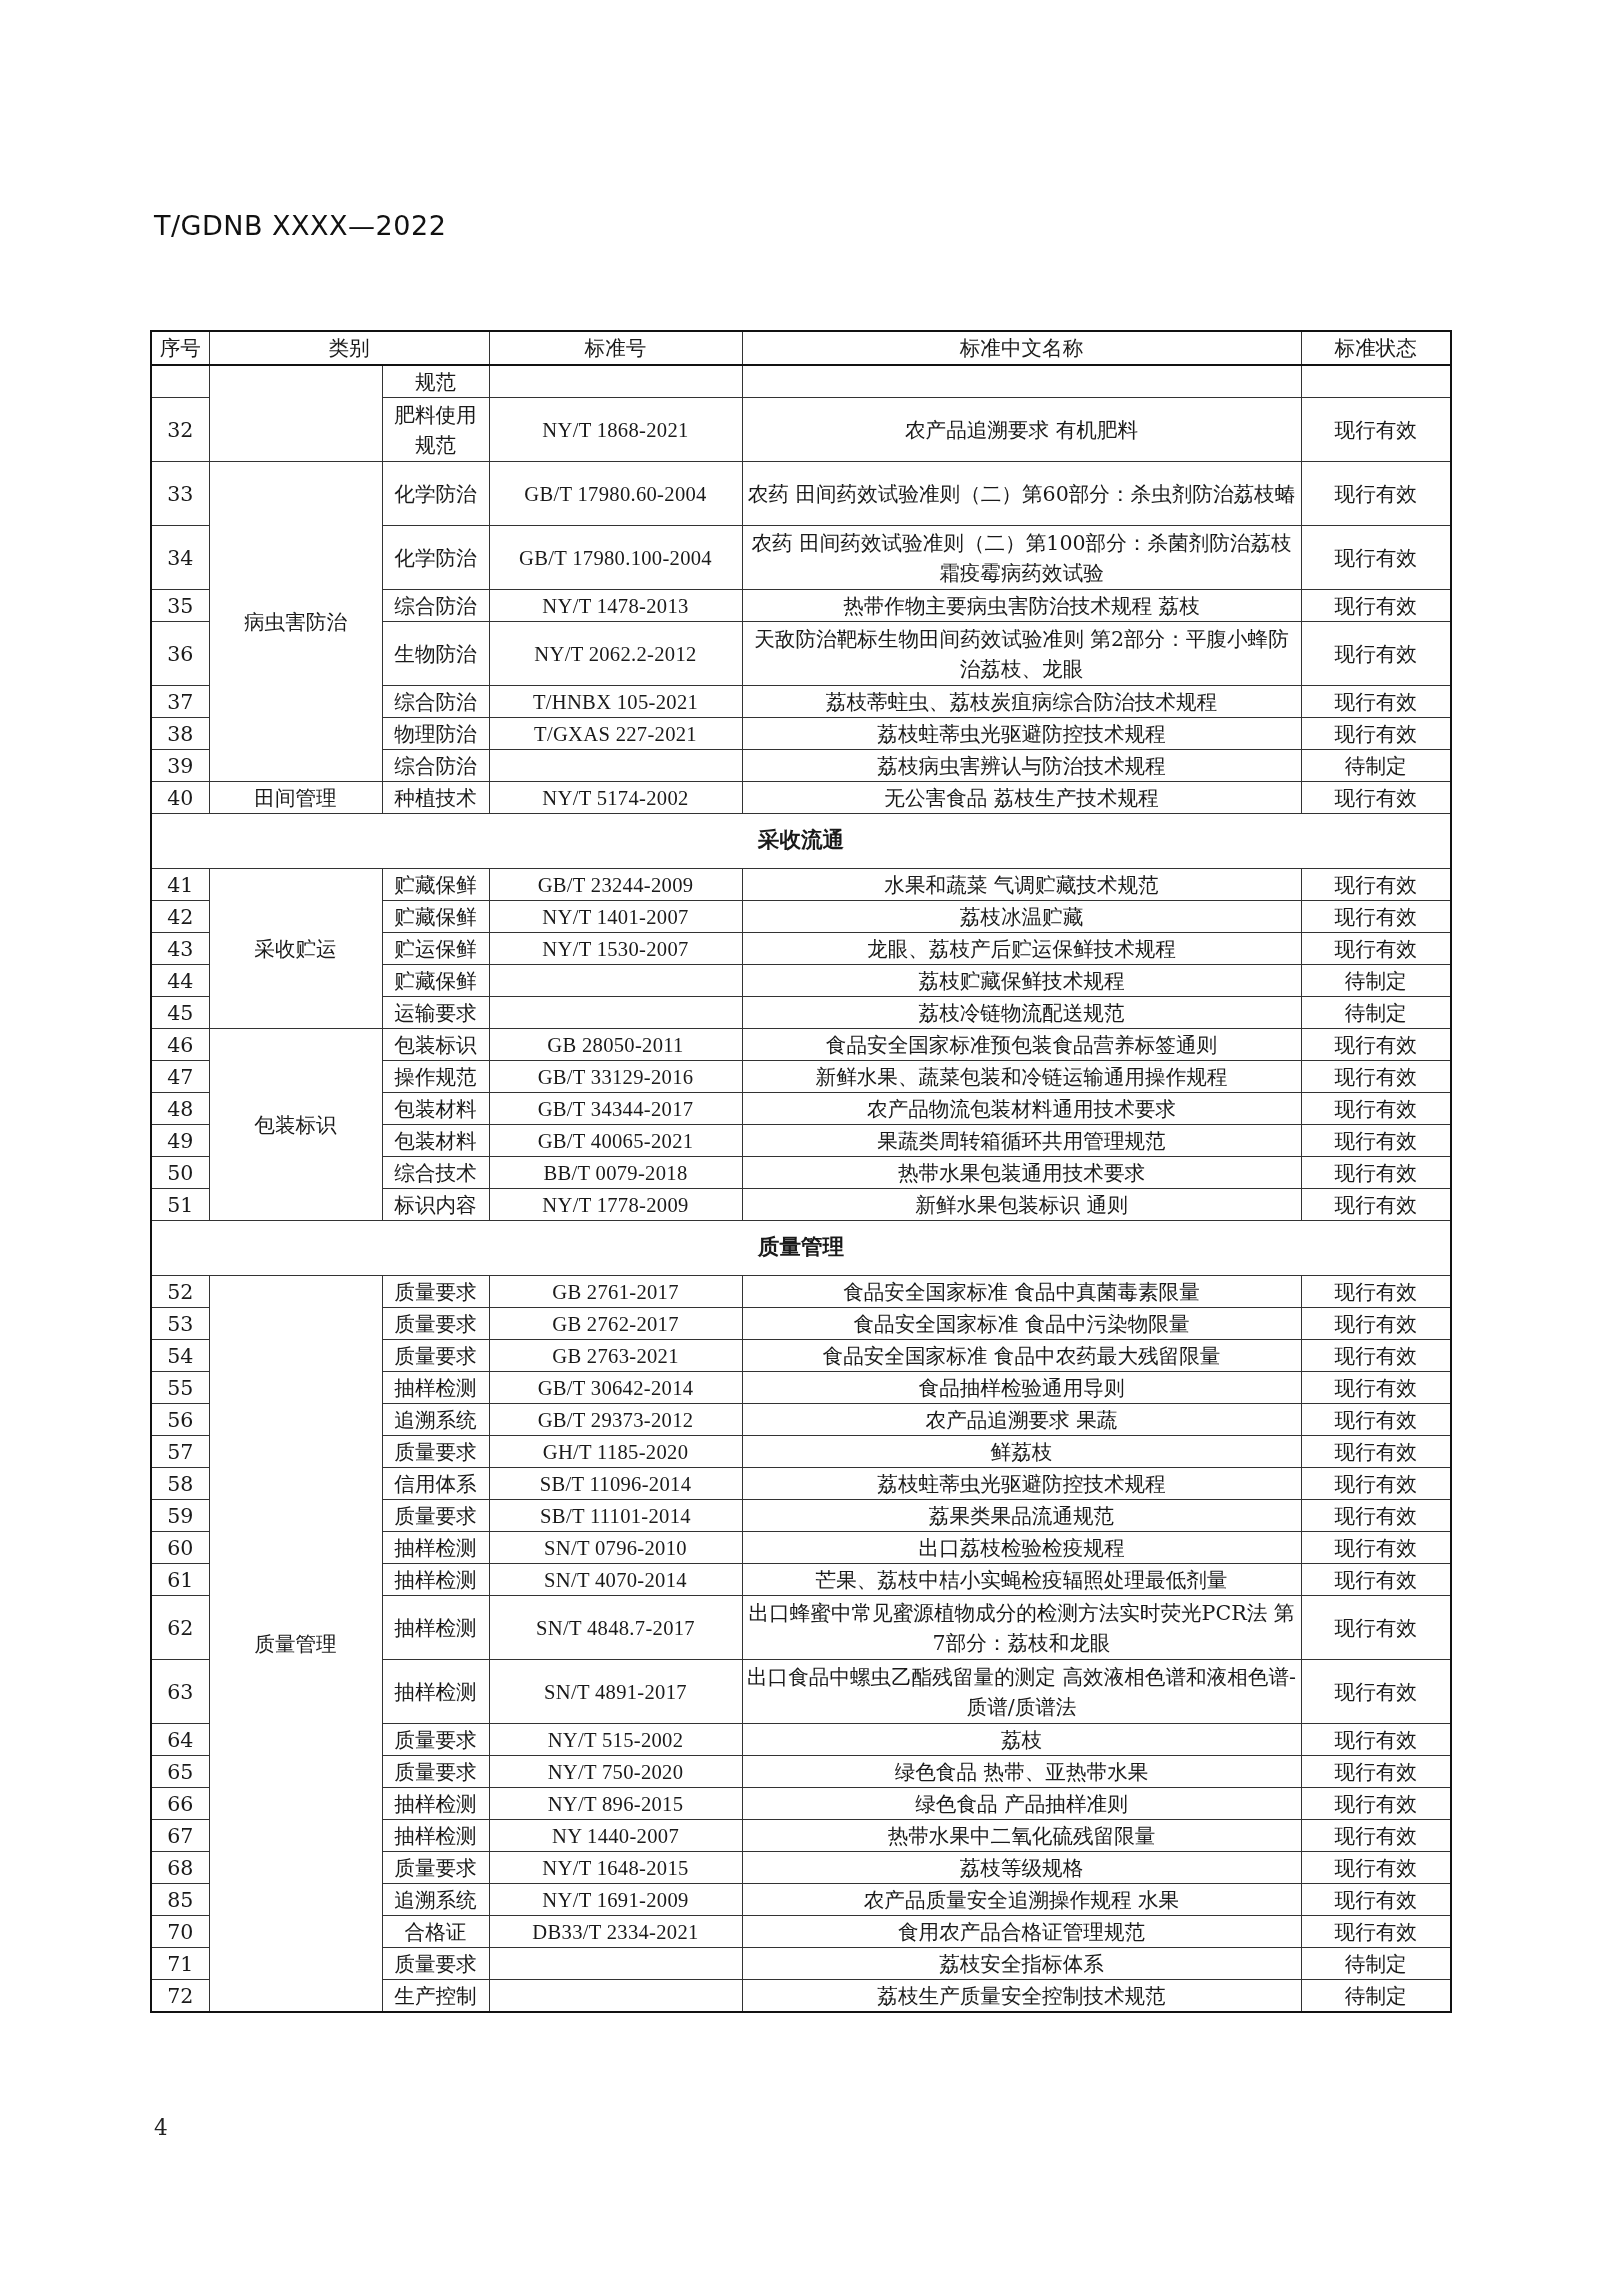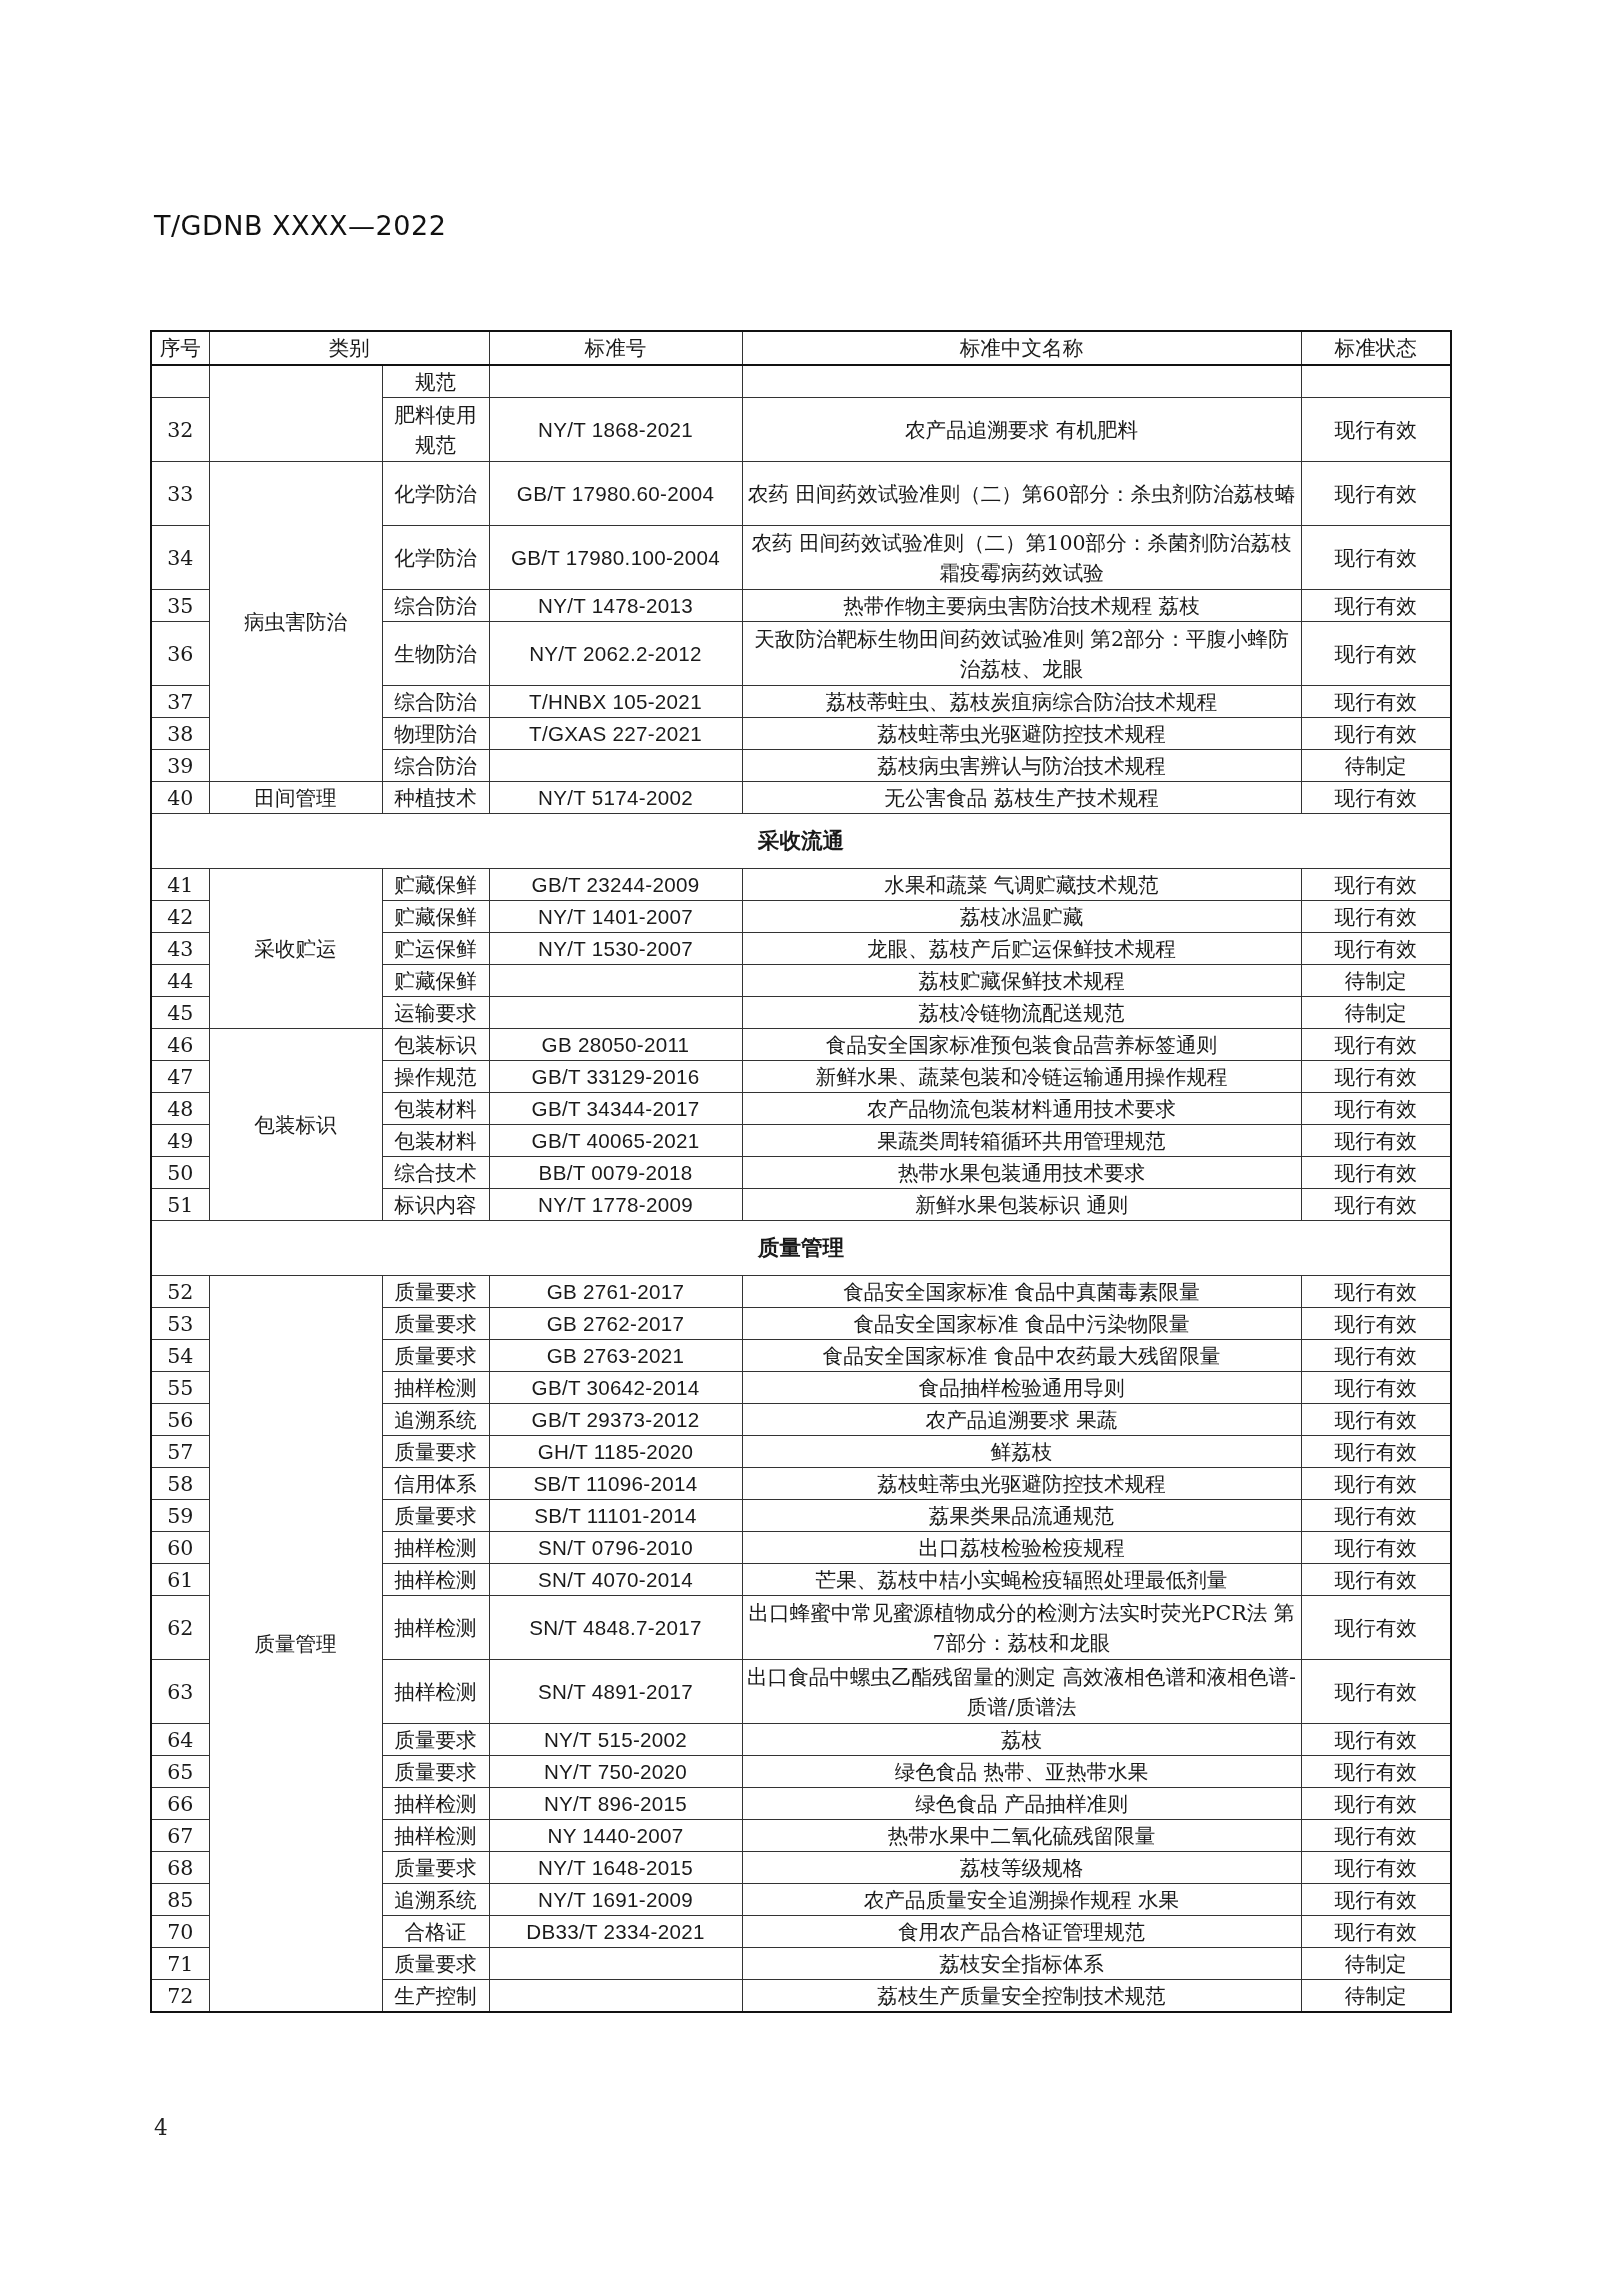--- a/index.html
+++ b/index.html
@@ -8,22 +8,22 @@
   .doc-header { position: absolute; left: 154px; top: 210px; font-family: "DejaVu Sans", "Liberation Sans", sans-serif;
                 font-size: 27px; letter-spacing: 0.5px; color: #111; }
   .page-number { position: absolute; left: 154px; top: 2115px; font-size: 21.6px; color: #222; }
   table.std { position: absolute; left: 150px; top: 330px; width: 1299px; border-collapse: collapse;
               table-layout: fixed; border: 2.9px solid #111; }
   table.std td, table.std th { border: 1.5px solid #333; text-align: center; vertical-align: middle;
               font-size: 20.6px; font-weight: normal; padding: 0 2px; line-height: 30px; overflow: hidden; }
   table.std thead th { height: 32px; border-bottom: 2.9px solid #111; text-align: center; }
   table.std tr.r1 td { height: 31px; }
   table.std tr.r2 td { height: 63px; }
-  table.std tr.sec td { height: 54px; font-family: Liberation Sans, sans-serif; font-weight: bold; font-size: 21.6px; }
-  td.code { font-family: Liberation Sans, sans-serif; font-size: 19.6px; letter-spacing: 0.3px; white-space: nowrap; }
+  table.std tr.sec td { height: 54px; font-family: Liberation Mono, monospace; font-weight: bold; font-size: 21.6px; }
+  td.code { font-family: Liberation Serif, serif; font-size: 19.6px; letter-spacing: 0.3px; white-space: nowrap; }
   td.name.wrap { text-align: center; line-height: 30px; }
   td.cat2 { line-height: 30px; }
 </style>
 </head>
 <body>
 
 <div class="doc-header">T/GDNB XXXX—2022</div>
 
 <table class="std">
   <colgroup>

